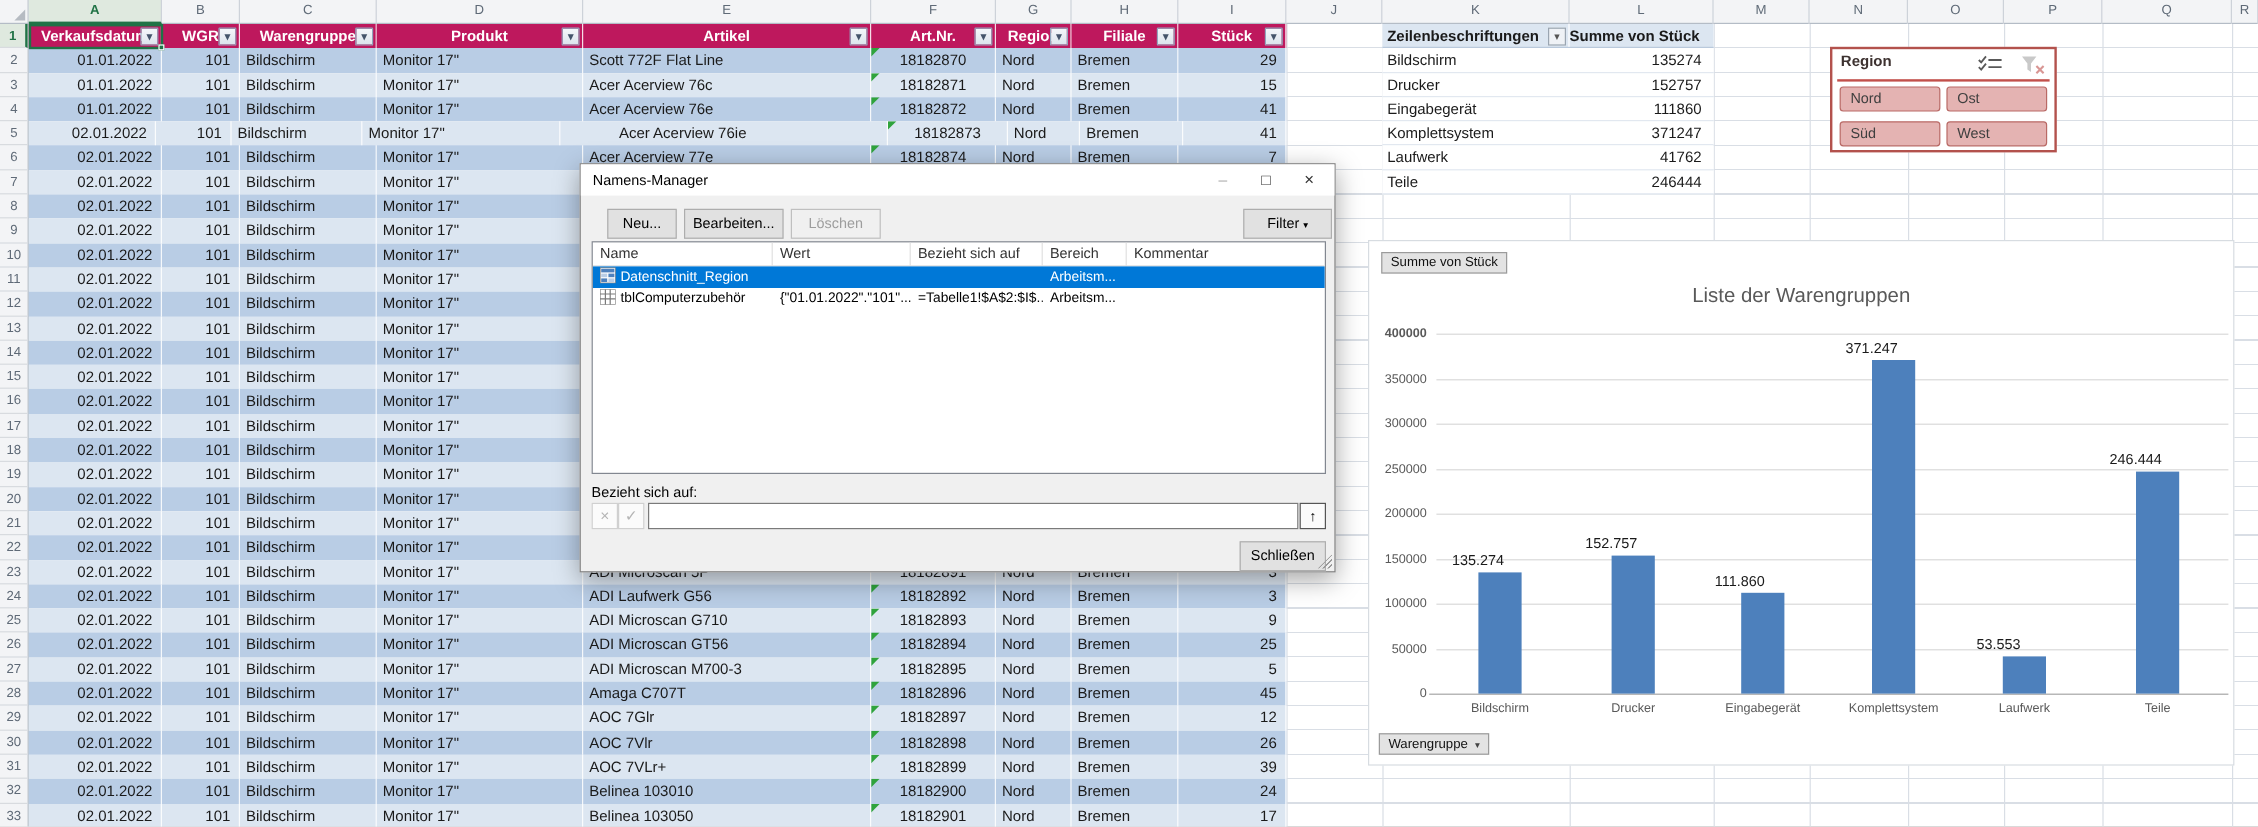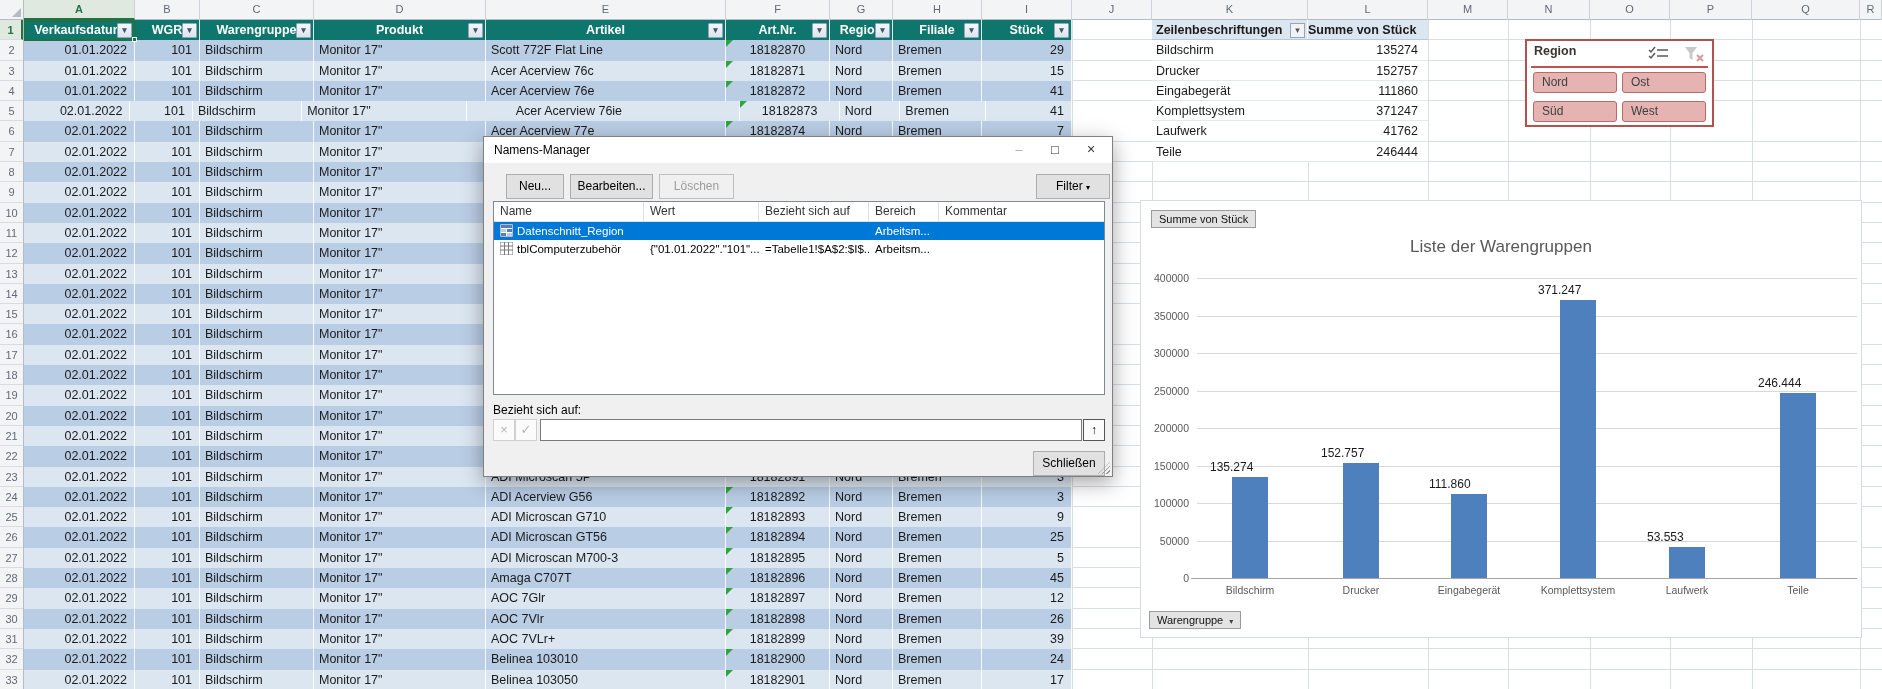--- a/index.html
+++ b/index.html
@@ -26,21 +26,21 @@
   
   #gridregion{ position:absolute; left:1072px; top:20px; width:810px; height:669px;
       background-image:repeating-linear-gradient(to bottom, transparent 0px, transparent 19.3px, #D9DEE5 19.3px, #D9DEE5 20.3px); }
   .vline{ position:absolute; top:0; width:1px; height:669px; background:#D9DEE5; }
 
   
   #xltable{ position:absolute; left:24px; top:20px; width:1048px; }
   .trow{ display:flex; height:20.3px; }
   .tcell{ height:20.3px; font-size:12.5px; color:#1a1a1a; line-height:20.3px; white-space:nowrap;
           overflow:hidden; border-right:1px solid rgba(255,255,255,.85); position:relative; }
-  .hdr .tcell{ background:#0f766e; color:#fff; font-weight:bold; text-align:center; }
+  .hdr .tcell{ background:#be185d; color:#fff; font-weight:bold; text-align:center; }
   .band-dark{ background:#B9CDE5; }
   .band-light{ background:#DCE6F1; }
   .al-r{ text-align:right; padding-right:7px; }
   .al-l{ text-align:left; padding-left:5px; }
   .al-c{ text-align:center; }
   .fbtn{ position:absolute; right:2px; top:2.5px; width:15px; height:15px;
          background:linear-gradient(#F4F7FA,#DCE4ED); border:1px solid #91A6BD; border-radius:1px;
          color:#44546A; font-size:9px; line-height:13px; text-align:center; }
   .errtri{ position:absolute; left:0; top:0; width:0; height:0;
          border-top:7px solid #2FA33C; border-right:7px solid transparent; }
@@ -447,21 +447,21 @@
         <div class="tcell al-c" style="width: 104px;">18182891<div class="errtri"></div></div>
         <div class="tcell al-l" style="width: 63px;">Nord</div>
         <div class="tcell al-l" style="width: 89px;">Bremen</div>
         <div class="tcell al-r" style="width: 90px;">3</div>
       </div>
       <div class="trow band-dark">
         <div class="tcell al-r" style="width: 111px;">02.01.2022</div>
         <div class="tcell al-r" style="width: 65px;">101</div>
         <div class="tcell al-l" style="width: 114px;">Bildschirm</div>
         <div class="tcell al-l" style="width: 172px;">Monitor 17"</div>
-        <div class="tcell al-l" style="width: 240px;">ADI Acerview G56</div>
+        <div class="tcell al-l" style="width: 240px;">ADI Laufwerk G56</div>
         <div class="tcell al-c" style="width: 104px;">18182892<div class="errtri"></div></div>
         <div class="tcell al-l" style="width: 63px;">Nord</div>
         <div class="tcell al-l" style="width: 89px;">Bremen</div>
         <div class="tcell al-r" style="width: 90px;">3</div>
       </div>
       <div class="trow band-light">
         <div class="tcell al-r" style="width: 111px;">02.01.2022</div>
         <div class="tcell al-r" style="width: 65px;">101</div>
         <div class="tcell al-l" style="width: 114px;">Bildschirm</div>
         <div class="tcell al-l" style="width: 172px;">Monitor 17"</div>
@@ -618,21 +618,21 @@
         <div class="slbtn" style="left: 6px; top: 60px;">Süd</div>
         <div class="slbtn" style="left: 95px; top: 60px;">West</div>
       </div>
   </div>
 
   <div id="chart">
     <div class="cbtn" id="chart-value-btn">Summe von Stück</div>
     <div class="ctitle">Liste der Warengruppen</div>
     <div id="plot">
         <div class="gline" style="top: 77px;"></div>
-        <div class="ytick" style="top: 71px;">400000</div>
+        <div class="ytick" style="top: 71px; font-weight: bold;">400000</div>
         <div class="gline" style="top: 114.5px;"></div>
         <div class="ytick" style="top: 108.5px;">350000</div>
         <div class="gline" style="top: 152px;"></div>
         <div class="ytick" style="top: 146px;">300000</div>
         <div class="gline" style="top: 189.5px;"></div>
         <div class="ytick" style="top: 183.5px;">250000</div>
         <div class="gline" style="top: 227px;"></div>
         <div class="ytick" style="top: 221px;">200000</div>
         <div class="gline" style="top: 264.5px;"></div>
         <div class="ytick" style="top: 258.5px;">150000</div>

